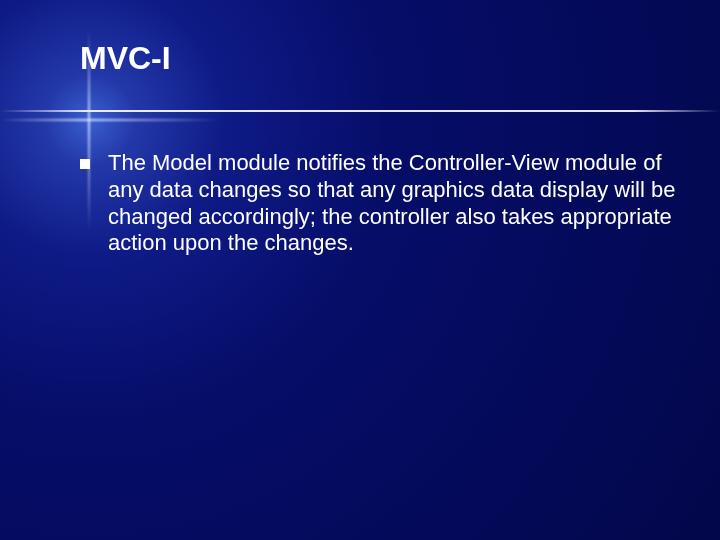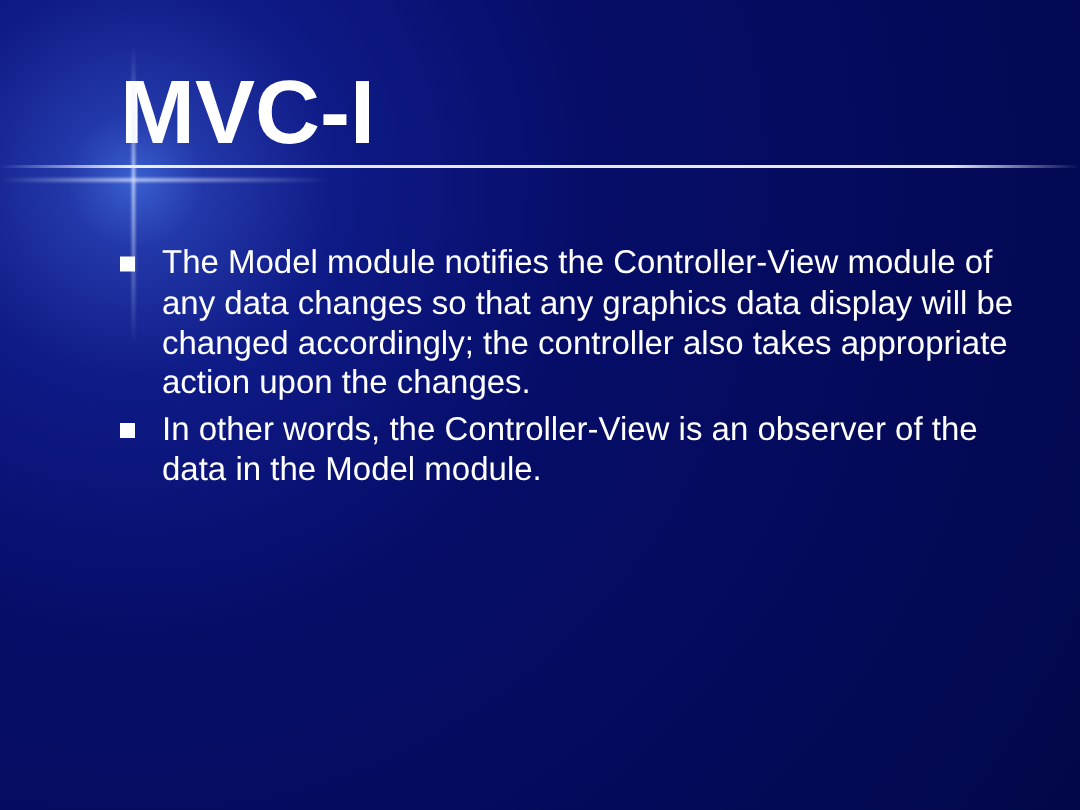--- a/index.html
+++ b/index.html
@@ -20,21 +20,21 @@
                 #0e1a86 18%,
                 #060d68 40%,
                 #02074a 100%);
     color: #ffffff;
     box-sizing: border-box;
   }
   .title {
     position: absolute;
     top: 40px;
     left: 80px;
-    font-size: 60px;
+    font-size: 32px;
     font-weight: bold;
     letter-spacing: 0px;
   }
   .underline {
     position: absolute;
     top: 110px;
     left: 0;
     width: 720px;
     height: 2px;
     background: linear-gradient(to right,
@@ -65,21 +65,20 @@
                 rgba(180,200,255,0) 0%,
                 rgba(220,230,255,0.9) 45%,
                 rgba(180,200,255,0) 100%);
     filter: blur(1px);
   }
   .body {
     position: absolute;
     top: 150px;
     left: 80px;
     right: 40px;
-    margin-top: 12px;
   }
   .bullet {
     display: flex;
     align-items: flex-start;
     margin-bottom: 4px;
   }
   .bullet .sq {
     flex: 0 0 auto;
     width: 10px;
     height: 10px;
@@ -105,19 +104,15 @@
   <div class="flare-v"></div>
 
   <div class="body">
 
     <div class="bullet">
       <div class="sq"></div>
       <div class="txt">The Model module notifies the Controller-View module of any data changes so that any graphics data display will be changed accordingly; the controller also takes appropriate action upon the changes.</div>
     </div>
 
 
-    <div class="bullet">
-      <div class="sq"></div>
-      <div class="txt">In other words, the Controller-View is an observer of the data in the Model module.</div>
-    </div>
 
   </div>
 </div>
 
 </body></html>

